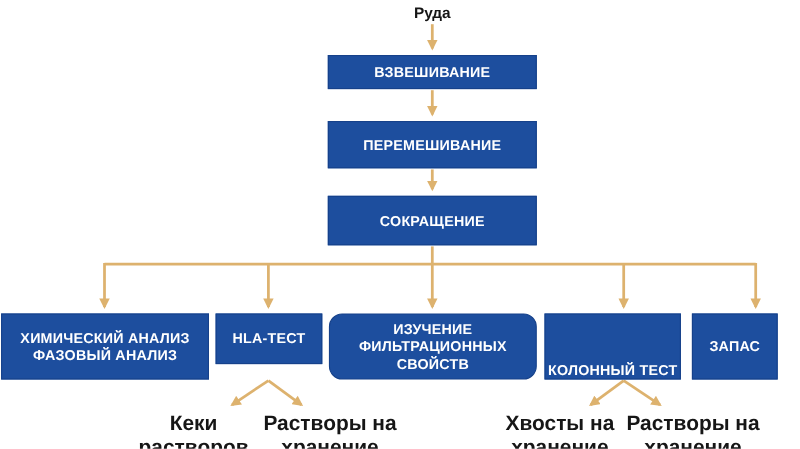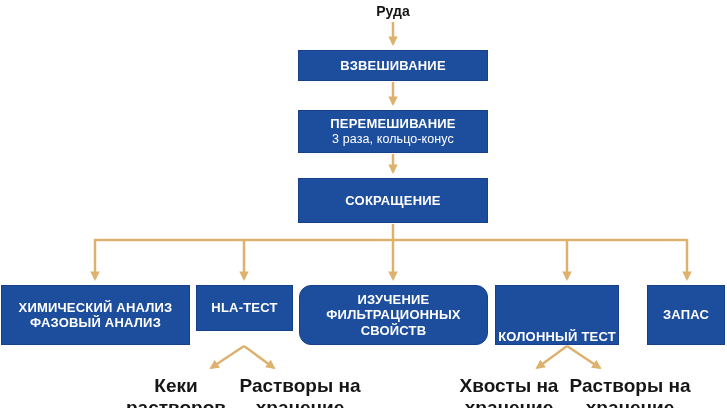--- a/index.html
+++ b/index.html
@@ -59,21 +59,21 @@
   }
   
   .step-1{left:298px;top:50px;width:190px;height:31px;}
   .step-2{left:298px;top:110px;width:190px;height:43px;}
   .step-3{left:298px;top:178px;width:190px;height:45px;}
   
   .br-a{left:1px;top:285px;width:189px;height:60px;}
   .br-b{left:196px;top:285px;width:97px;height:46px;}
   .br-c{left:299px;top:285px;width:189px;height:60px;border-radius:12px;}
   .br-d{left:495px;top:285px;width:124px;height:60px;justify-content:flex-end;}
-  .br-e{left:647px;top:285px;width:78px;height:60px;}
+  .br-e{left:629px;top:285px;width:78px;height:60px;}
   
   .out-1{left:106px;}
   .out-2{left:230px;}
   .out-3{left:439px;}
   .out-4{left:560px;}
 </style>
 </head>
 <body>
 
 <div class="canvas">
@@ -99,21 +99,20 @@
     <line class="cline" x1="567" y1="346" x2="600" y2="368" marker-end="url(#ah)"></line>
   </svg>
 
   <div class="source-label">Руда</div>
 
   <div class="node step-1">
     <span class="title">ВЗВЕШИВАНИЕ</span>
   </div>
   <div class="node step-2">
     <span class="title">ПЕРЕМЕШИВАНИЕ</span>
-    <span class="subtitle">3 раза, кольцо-конус</span>
   </div>
   <div class="node step-3">
     <span class="title">СОКРАЩЕНИЕ</span>
   </div>
 
   <div class="node br-a">
     <span class="title">ХИМИЧЕСКИЙ АНАЛИЗ
 ФАЗОВЫЙ АНАЛИЗ</span>
   </div>
   <div class="node br-b">

